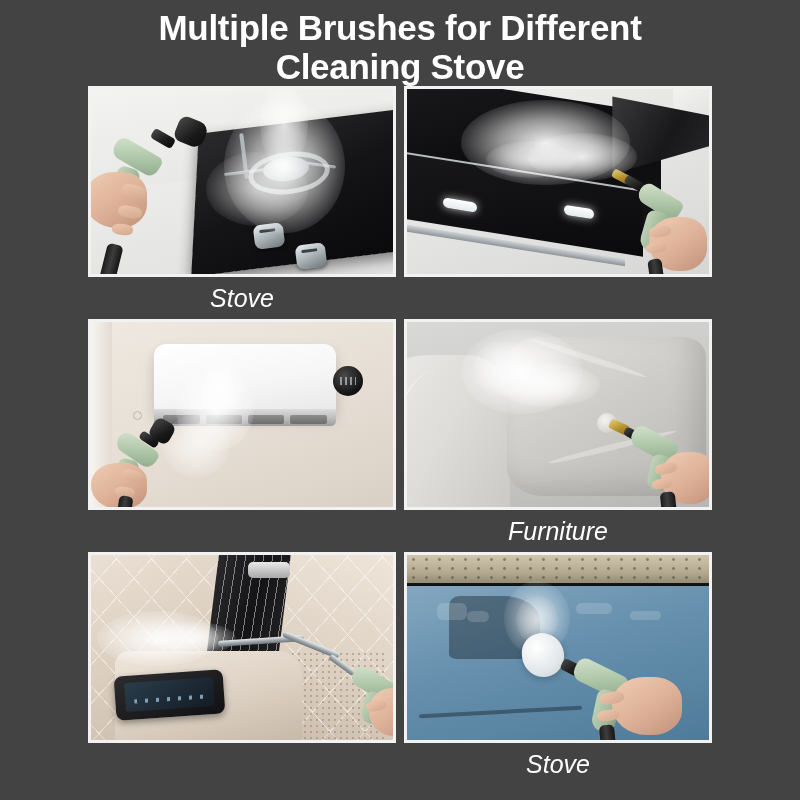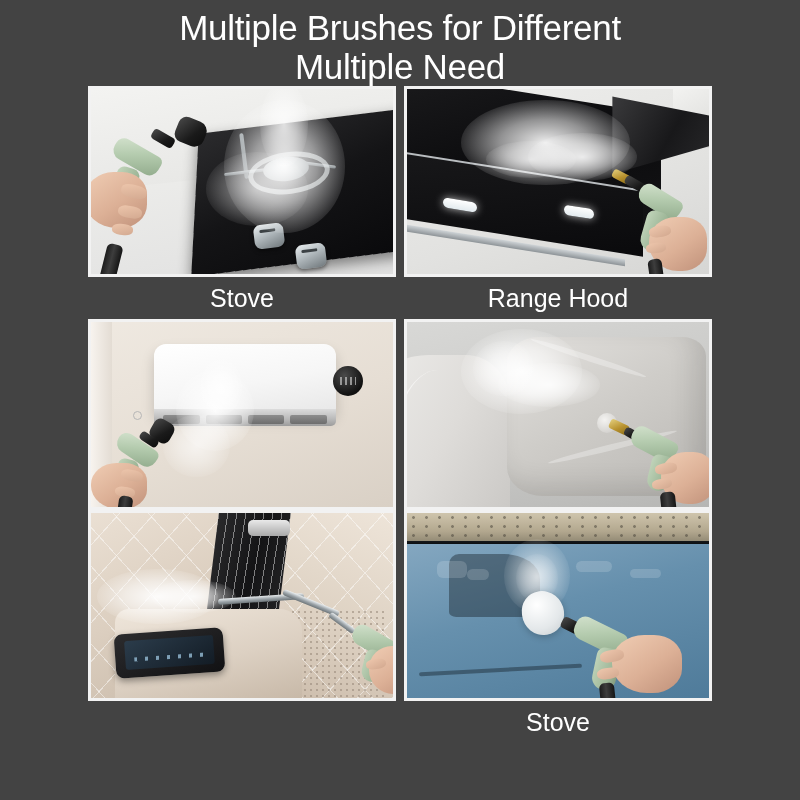--- a/index.html
+++ b/index.html
@@ -18,32 +18,33 @@
   
   .title-block {
     position: absolute;
     top: 8px; left: 0; right: 0;
     text-align: center;
     padding: 0 60px;
   }
   .title-line {
     color: #ffffff;
     font-size: 35px;
-    font-weight: normal;
+    font-weight: bold;
     line-height: 39px;
     letter-spacing: -0.3px;
     white-space: nowrap;
   }
 
   
   .grid {
     position: absolute;
     left: 88px;
     top: 86px;
     width: 624px;
+    font-style: italic;
   }
   .row { display: flex; gap: 8px; }
   .cell { width: 308px; }
 
   .photo {
     width: 308px;
     height: 191px;
     border: 3px solid #f2f2f2;
     background: #ddd;
     position: relative;
@@ -330,21 +331,21 @@
     background: radial-gradient(circle at 38% 30%, #ffffff, #e4e8ea 60%, #c7cdd0);
     border-radius: 46% 52% 48% 50%;
     box-shadow: 0 2px 7px rgba(0,0,0,.22);
   }
 </style>
 </head>
 <body>
 
 <div class="title-block">
   <div class="title-line">Multiple Brushes for Different</div>
-  <div class="title-line">Multiple Need</div>
+  <div class="title-line">Cleaning Stove</div>
 </div>
 
 <div class="grid">
 
   <div class="row">
 
     <div class="cell">
       <div class="photo">
         <div class="scene">
           <div class="stove-wall"></div>
@@ -396,21 +397,20 @@
           <div class="nozzle-brass" style="left:68%;top:45%;width:18px;height:9px;transform:rotate(28deg);"></div>
           <div class="nozzle-black" style="left:72%;top:49%;width:24px;height:9px;transform:rotate(30deg);"></div>
           <div class="gun-body" style="left:76%;top:55%;width:46px;height:21px;transform:rotate(32deg);"></div>
           <div class="gun-grip" style="left:78%;top:66%;width:22px;height:40px;transform:rotate(16deg);"></div>
           <div class="hand" style="left:80%;top:69%;width:58px;height:54px;"></div>
           <div class="finger" style="left:80%;top:74%;width:22px;height:11px;transform:rotate(-8deg);"></div>
           <div class="finger" style="left:79%;top:83%;width:20px;height:10px;transform:rotate(-6deg);"></div>
           <div class="hose" style="left:80%;top:92%;width:14px;height:26px;transform:rotate(-8deg);"></div>
         </div>
       </div>
-      <div class="caption">Range Hood</div>
     </div>
   </div>
 
   <div class="row">
 
     <div class="cell">
       <div class="photo">
         <div class="scene">
           <div class="ac-wall"></div>
           <div class="ac-doorframe"></div>
@@ -457,20 +457,21 @@
           <div class="nozzle-brass" style="left:67%;top:54%;width:20px;height:10px;transform:rotate(26deg);"></div>
           <div class="nozzle-black" style="left:72%;top:58%;width:14px;height:9px;transform:rotate(28deg);"></div>
           <div class="gun-body" style="left:74%;top:60%;width:48px;height:22px;transform:rotate(28deg);"></div>
           <div class="gun-grip" style="left:80%;top:72%;width:22px;height:36px;transform:rotate(14deg);"></div>
           <div class="hand" style="left:84%;top:70%;width:54px;height:52px;"></div>
           <div class="finger" style="left:82%;top:76%;width:22px;height:11px;transform:rotate(-10deg);"></div>
           <div class="finger" style="left:81%;top:85%;width:20px;height:10px;transform:rotate(-8deg);"></div>
           <div class="hose" style="left:84%;top:92%;width:15px;height:26px;transform:rotate(-6deg);"></div>
         </div>
       </div>
+      <div class="caption">Furniture</div>
     </div>
   </div>
 
   <div class="row">
 
     <div class="cell">
       <div class="photo">
         <div class="scene">
           <div class="cs-bg"></div>
           <div class="cs-seat-l">

